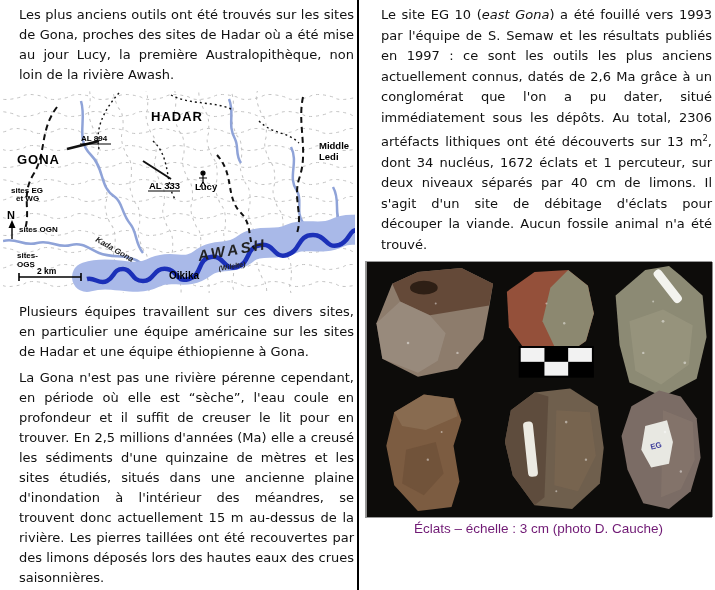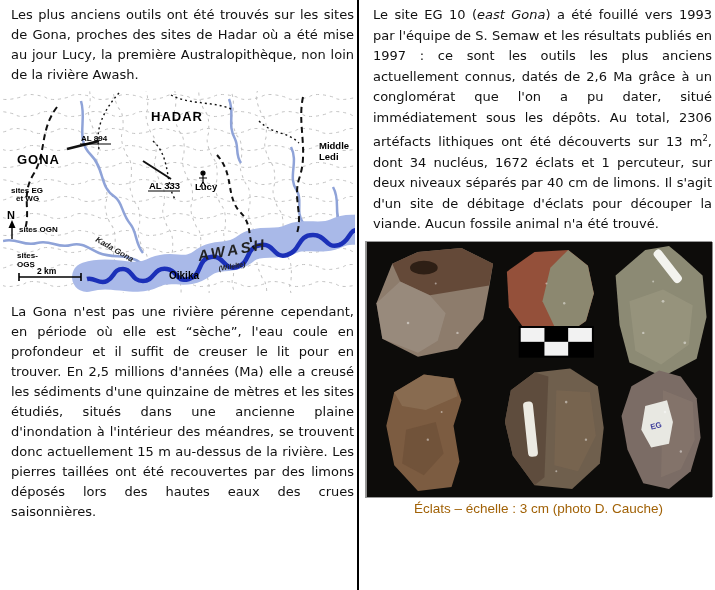--- a/index.html
+++ b/index.html
@@ -1,29 +1,29 @@
 <!DOCTYPE html>
 <html><head>
 <meta charset="utf-8">
 <style>
   html,body{margin:0;padding:0;background:#fff;}
   .page{position:relative;width:715px;height:590px;background:#fff;overflow:hidden;
         font-family:"DejaVu Sans",sans-serif;color:#111;}
   .divider{position:absolute;left:357px;top:0;width:2px;height:590px;background:#000;}
   .col-left{position:absolute;left:3px;top:0;width:351px;}
   .col-right{position:absolute;left:365px;top:0;width:347px;}
-  .para{font-size:13px;line-height:20px;text-align:justify;margin:5px 0 6px 8px;}
+  .para{font-size:13px;line-height:20px;text-align:justify;margin:5px 0 6px 16px;}
   .col-right .para{line-height:20.5px;}
   .b{font-weight:normal;}
   .i{font-style:italic;}
   sup{font-size:0.65em;}
   .map-wrap{margin:2px 0 0 0;}
   .photo-wrap{margin-top:3px;border:1px solid #999;line-height:0;}
   .caption{font-family:"Liberation Sans",sans-serif;font-size:13.5px;text-align:center;
-           margin-top:3px;color:#a16207;}
+           margin-top:3px;color:#701a75;}
   svg text{font-family:"Liberation Sans",sans-serif;}
   .map-big{font-weight:bold;font-size:13px;letter-spacing:1px;fill:#000;}
   .map-small{font-weight:bold;font-size:8px;fill:#000;}
   .map-mid{font-weight:bold;font-size:9.5px;fill:#000;}
   .map-ital{font-weight:bold;font-style:italic;fill:#222;}
 </style>
 </head>
 <body>
 
 <div class="page">
@@ -112,20 +112,21 @@
           <line x1="78" y1="182" x2="78" y2="190" stroke="#000" stroke-width="1.6"></line>
           <text x="34" y="183" class="map-small" style="font-size:8.5px">2 km</text>
         </g>
         <text transform="translate(92,150) rotate(30)" class="map-ital" style="font-size:8px">Kada Gona</text>
         <text transform="translate(196,170) rotate(-10)" class="map-ital" style="font-size:15px;letter-spacing:3px">AWASH</text>
         <text transform="translate(216,180) rotate(-10)" class="map-ital" style="font-size:7px">(Wilelte)</text>
         <text x="166" y="188" class="map-mid" style="font-size:10px">Oikika</text>
       </svg>
     </div>
 
+    <p class="para">Plusieurs équipes travaillent sur ces divers sites, en particulier une équipe américaine sur les sites de Hadar et une équipe éthiopienne à Gona.</p>
     <p class="para">La Gona n'est pas une rivière pérenne cependant, en période où elle est “sèche”, l'eau coule en profondeur et il suffit de creuser le lit pour en trouver. En 2,5 millions d'années (Ma) elle a creusé les sédiments d'une quinzaine de mètres et les sites étudiés, situés dans une ancienne plaine d'inondation à l'intérieur des méandres, se trouvent donc actuellement 15 m au-dessus de la rivière. Les pierres taillées ont été recouvertes par des limons déposés lors des hautes eaux des crues saisonnières.</p>
   </div>
 
   <div class="col-right">
     <p class="para"><span>Le site </span><span class="b">EG 10</span><span> (</span><span class="i">east Gona</span><span>) a été fouillé vers 1993 par l'équipe de S. Semaw et les résultats publiés en 1997 : ce sont les outils les plus anciens actuellement connus, datés de 2,6 Ma grâce à un conglomérat que l'on a pu dater, situé immédiatement sous les dépôts. Au total, 2306 artéfacts lithiques ont été découverts sur 13 m</span><sup>2</sup><span>, dont 34 nucléus, 1672 éclats et 1 percuteur, sur deux niveaux séparés par 40 cm de limons. Il s'agit d'un site de débitage d'</span><span class="b">éclats</span><span> pour découper la viande. Aucun fossile animal n'a été trouvé.</span></p>
 
 
     <div class="photo-wrap">
       <svg width="347" height="255" viewBox="0 0 350 258">
         <rect x="0" y="0" width="350" height="258" fill="#0d0c0a"></rect>

